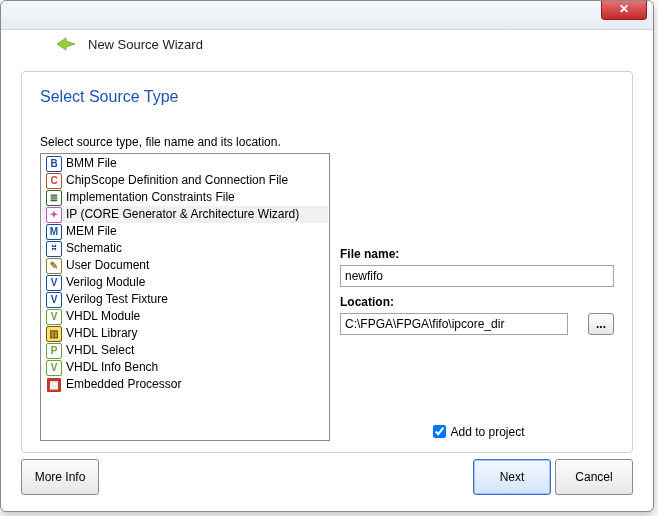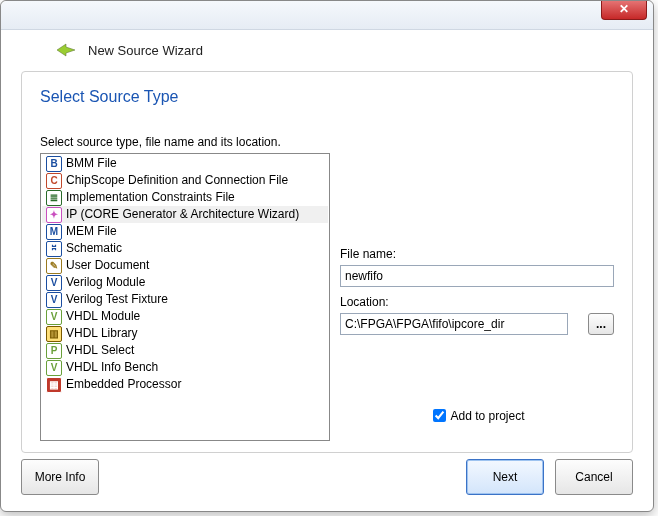--- a/index.html
+++ b/index.html
@@ -45,21 +45,21 @@
     font-weight: bold;
     font-size: 12px;
     text-align: center;
     line-height: 16px;
     cursor: pointer;
     font-family: Arial, sans-serif;
   }
   .header {
     display: flex;
     align-items: center;
-    padding: 10px 20px 10px 55px;
+    padding: 4px 20px 10px 55px;
   }
   .header-icon {
     width: 20px;
     height: 20px;
     margin-right: 12px;
     position: relative;
   }
   .wizard-title {
     font-size: 13px;
     color: #222;
@@ -122,20 +122,21 @@
     box-sizing: border-box;
     border-radius: 2px;
   }
   .right-pane {
     flex: 1;
     position: relative;
     padding-top: 94px;
   }
   .field-label {
     margin-bottom: 4px;
+    font-weight: bold;
   }
   .text-input {
     width: 100%;
     box-sizing: border-box;
     height: 22px;
     border: 1px solid #9aa7b8;
     padding: 10px 4px;
     font-family: inherit;
     font-size: 12px;
     background: #fff;
@@ -151,21 +152,21 @@
     border: 1px solid #8a8a8a;
     border-radius: 3px;
     background: linear-gradient(#fdfdfd, #e6e6e6);
     font-weight: bold;
     cursor: pointer;
     padding: 0;
     font-size: 12px;
   }
   .add-row {
     position: absolute;
-    bottom: 16px;
+    bottom: 0;
     left: 0;
     right: 0;
     display: flex;
     align-items: center;
     justify-content: center;
   }
   .add-row input { margin-right: 4px; }
   .footer {
     position: absolute;
     left: 20px;
@@ -186,21 +187,21 @@
     cursor: pointer;
   }
   .btn.primary {
     border: 1px solid #3b73c7;
     background: linear-gradient(#f3f8ff, #d3e5fb);
     box-shadow: 0 0 0 1px #9ec3f0 inset;
   }
   .footer .right-btns {
     margin-left: auto;
     display: flex;
-    gap: 11px;
+    gap: 4px;
   }
 </style>
 </head>
 <body>
 
 <div class="window">
 
   <div class="titlebar">
     <div class="close-btn">✕</div>
   </div>

